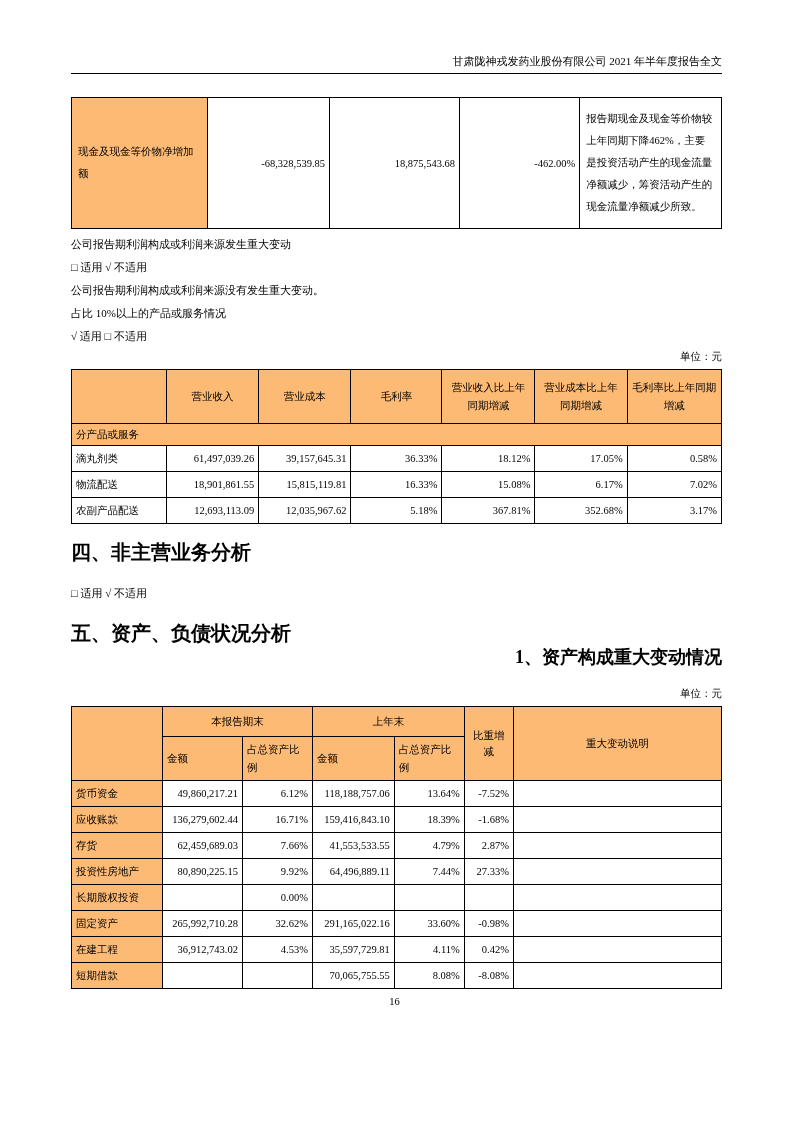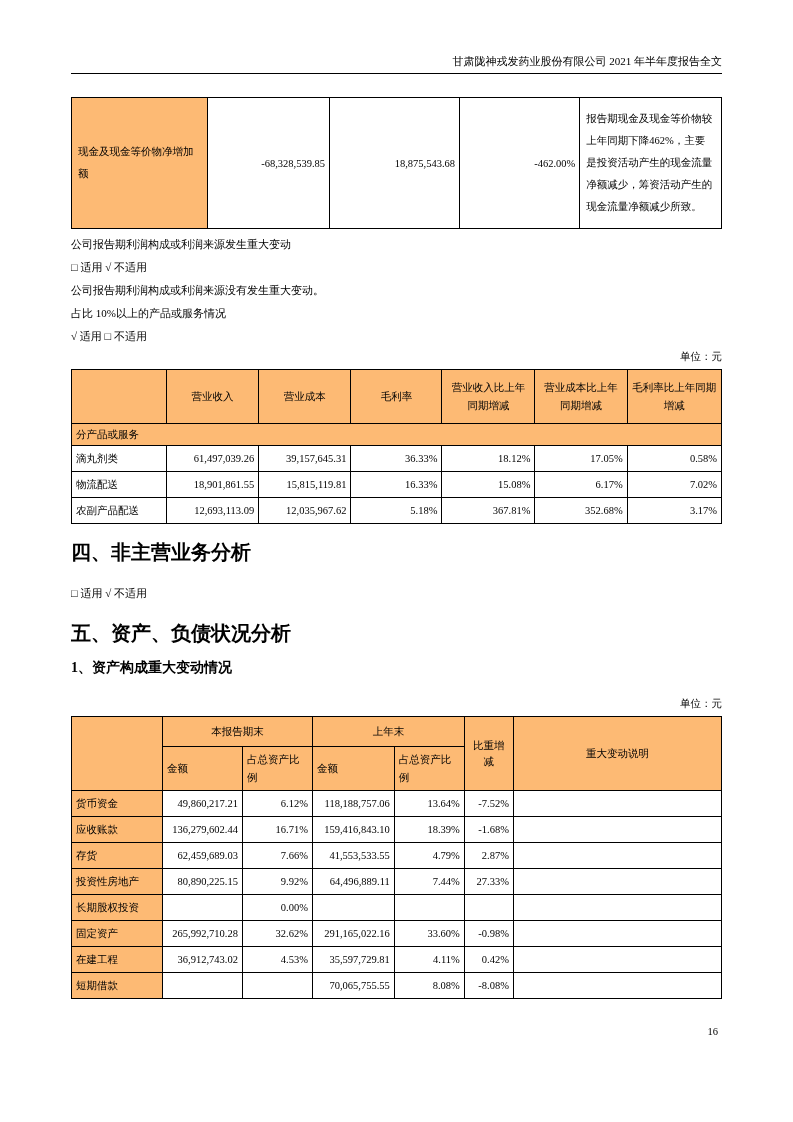--- a/index.html
+++ b/index.html
@@ -39,32 +39,32 @@
 
   
   .t2 { margin-top:5px; }
   .t2 .r-hdr td { height:54px; text-align:center; line-height:18px; }
   .t2 .r-grp td { height:22px; }
   .t2 .r-data td { height:26px; }
 
   
   h2.sec { font-size:20px; font-weight:700; line-height:20px; margin-top:18px; }
   h2.sec.sec5 { margin-top:23px; }
-  h3.sub { font-size:14px; font-weight:700; line-height:17px; margin-top:16px; }
+  h3.sub { font-size:18px; font-weight:700; line-height:17px; margin-top:6px;text-align:right; }
   .applicable-gap { margin-top:24px; }
   .unit-line.second { margin-top:21px; }
 
   
   .t3 { margin-top:5px; }
   .t3 td { padding:2px 3px; }
   .t3 .r-h1 td { height:30px; text-align:center; line-height:16px; }
   .t3 .r-h2 td { height:44px; text-align:left; line-height:18px; }
   .t3 .r-data td { height:26px; }
 
-  .page-num { margin-top:27px; text-align:right; font-size:10.5px; padding-right:4px; }
+  .page-num { margin-top:7px; text-align:center; font-size:10.5px; padding-right:4px; }
 </style>
 </head>
 <body>
 
 <div class="page">
 
   <div class="doc-header">
     <span>甘肃陇神戎发药业股份有限公司 2021 年半年度报告全文</span>
   </div>
 

